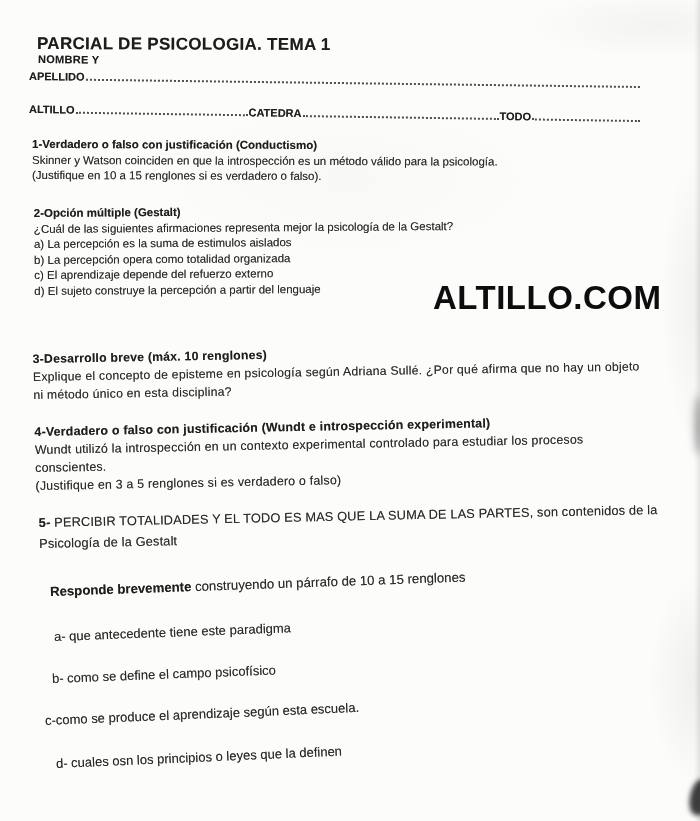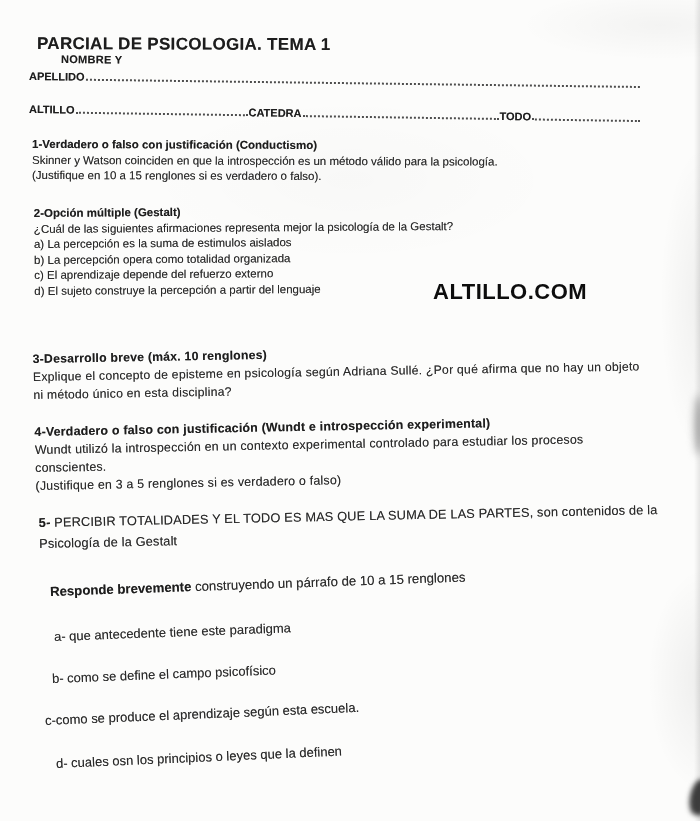--- a/index.html
+++ b/index.html
@@ -24,21 +24,21 @@
   .txt {
     position: absolute;
     white-space: nowrap;
     text-shadow: 0 0 0.6px rgba(45,45,45,0.55);
     transform-origin: left center;
   }
   .b { font-weight: bold; color: #1d1d1d; }
 
   
   .title       { top: 24px;  left: 37px; font-size: 17px; letter-spacing: 0.3px; transform: rotate(0.2deg); margin-top: 10px; }
-  .nombre      { top: 53px;  left: 38px; font-size: 11px;   letter-spacing: 0.3px; transform: rotate(0.5deg); margin-left: 23px; }
+  .nombre      { top: 53px;  left: 38px; font-size: 11px;   letter-spacing: 0.3px; transform: rotate(0.5deg); }
   .row-line {
     position: absolute; display: flex; align-items: flex-end;
     transform-origin: left center;
     text-shadow: 0 0 0.6px rgba(45,45,45,0.55);
   }
   .apellido-row { top: 70px;  left: 29px; width: 612px; font-size: 11px; transform: rotate(0.75deg); }
   .catedra-row  { top: 103px; left: 29px; width: 612px; font-size: 11px; transform: rotate(0.85deg); }
   .dots { border-bottom: 2px dotted #4d4d4d; height: 3px; margin: 0 1px 2px 1px; }
   .dots.grow { flex: 1 1 auto; }
   .dots.w1 { width: 172px; }
@@ -56,21 +56,21 @@
   .q5 { top: 512px; left: 39px; font-size: 12.8px; line-height: 21px; letter-spacing: 0.15px; transform: rotate(-1.2deg); }
 
   .responde { top: 584px; left: 50px; font-size: 13.2px; transform: rotate(-2deg); }
   .sub-a { top: 629px; left: 54px; font-size: 13px; transform: rotate(-2.1deg); }
   .sub-b { top: 671px; left: 52px; font-size: 13px; transform: rotate(-2.2deg); }
   .sub-c { top: 713px; left: 45px; font-size: 13px; transform: rotate(-2.4deg); }
   .sub-d { top: 756px; left: 56px; font-size: 13px; transform: rotate(-2.5deg); }
 
   .watermark {
     position: absolute; top: 279px; left: 433px;
-    font-size: 22px; font-weight: bold; letter-spacing: 0.5px;
+    font-size: 33px; font-weight: bold; letter-spacing: 0.5px;
     color: #0d0d0d; white-space: nowrap;
   }
 
   
   .edge-shadow {
     position: absolute; right: 0; top: 0; width: 6px; height: 821px;
     background: linear-gradient(to left, rgba(0,0,0,0.09), rgba(0,0,0,0));
   }
   .corner-smudge {
     position: absolute; right: -7px; bottom: 6px; width: 17px; height: 36px;

